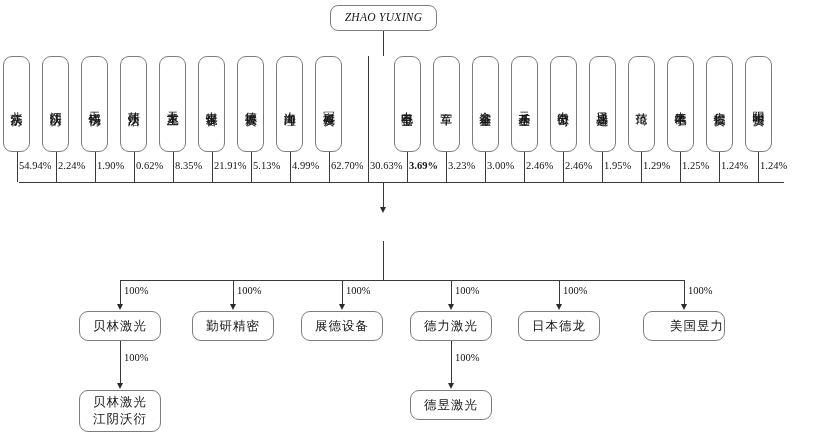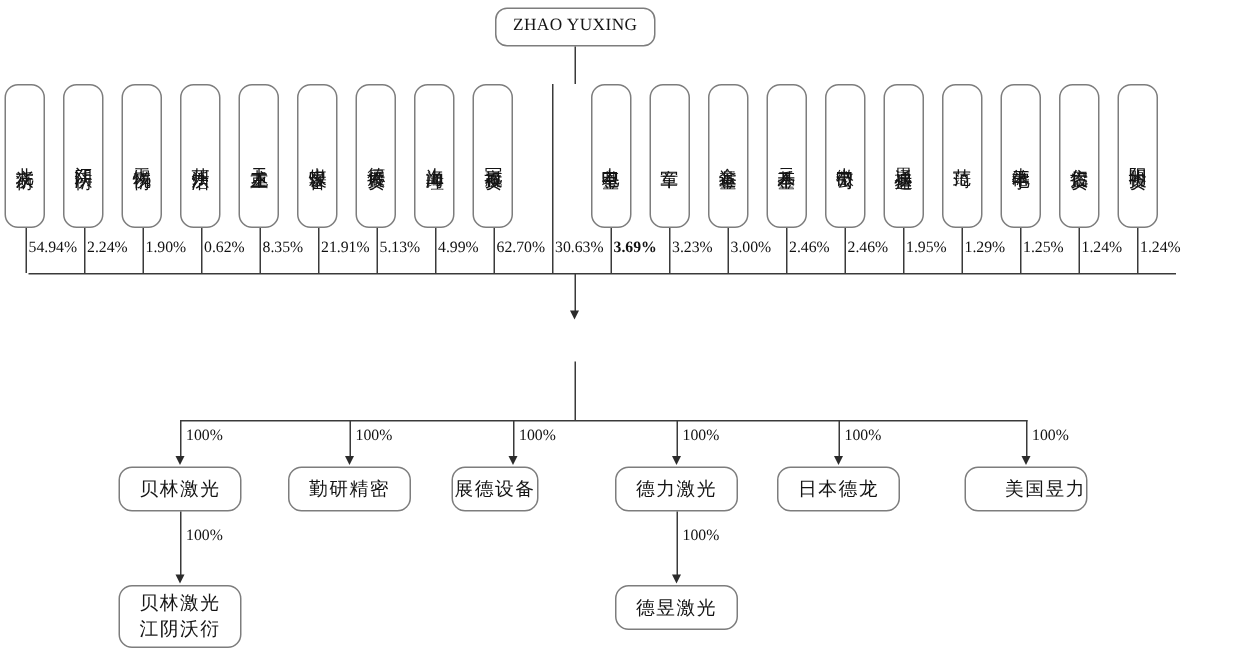--- a/index.html
+++ b/index.html
@@ -35,20 +35,21 @@
     color: #141414;
   }
 
   
   .node-root {
     border-radius: 8px;
     font-size: 11.5px;
     letter-spacing: .3px;
     font-family: "Liberation Serif", "DejaVu Serif", serif;
     white-space: nowrap;
+    font-style: italic;
   }
 
   
   .node-vert {
     writing-mode: vertical-rl;
     text-orientation: upright;
     font-size: 12px;
     letter-spacing: 1.2px;
     padding-top: 4px;
     padding-bottom: 4px;
@@ -234,21 +235,21 @@
       </div>
       <div class="line-v" style="left: 233px; top: 280px; height: 25px;"></div>
       <div class="arrow-down" style="left: 230px; top: 304px;"></div>
       <div class="pct-sub" style="left: 237px; top: 285px;">100%</div>
       <div class="node node-h" style="left: 192px; top: 311px; width: 82px; height: 30px;">
         <span>勤研精密</span>
       </div>
       <div class="line-v" style="left: 342px; top: 280px; height: 25px;"></div>
       <div class="arrow-down" style="left: 339px; top: 304px;"></div>
       <div class="pct-sub" style="left: 346px; top: 285px;">100%</div>
-      <div class="node node-h" style="left: 301px; top: 311px; width: 58px; height: 30px;">
+      <div class="node node-h" style="left: 301px; top: 311px; width: 82px; height: 30px;">
         <span>展德设备</span>
       </div>
       <div class="line-v" style="left: 451px; top: 280px; height: 25px;"></div>
       <div class="arrow-down" style="left: 448px; top: 304px;"></div>
       <div class="pct-sub" style="left: 455px; top: 285px;">100%</div>
       <div class="node node-h" style="left: 410px; top: 311px; width: 82px; height: 30px;">
         <span>德力激光</span>
       </div>
       <div class="line-v" style="left: 559px; top: 280px; height: 25px;"></div>
       <div class="arrow-down" style="left: 556px; top: 304px;"></div>

